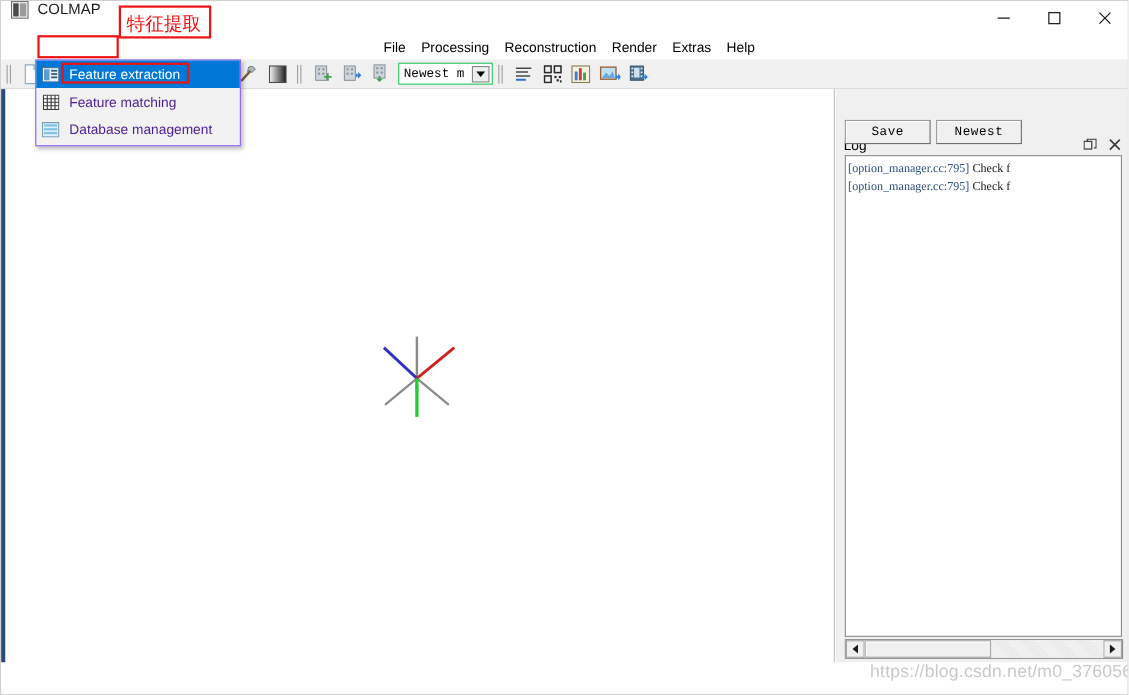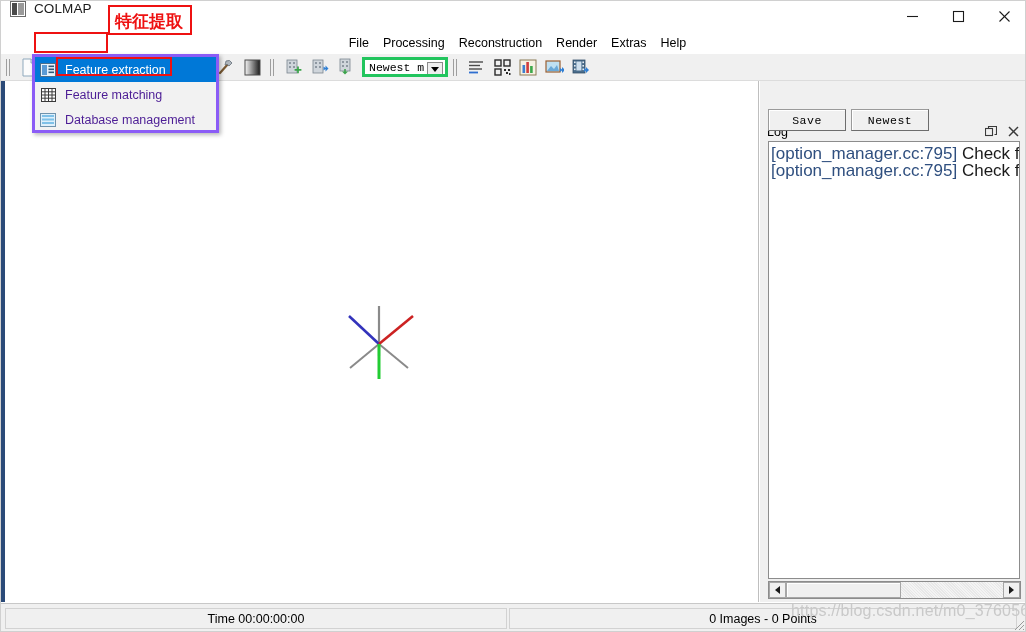--- a/index.html
+++ b/index.html
@@ -83,21 +83,21 @@
   .tb-grip::before { left: 2px; }
   .tb-grip::after  { left: 5px; }
   .tb-btn {
     width: 24px; height: 23px; margin: 0 1px; flex: none;
     display: flex; align-items: center; justify-content: center;
   }
   .tb-btn svg { display: block; }
 
   .combo {
     width: 86px; height: 20px; margin-left: 4px; flex: none;
-    border: 3px solid #22c55e; background: #ffffff;
+    border: 1px solid #22c55e; background: #ffffff;
     display: flex; align-items: center; position: relative;
     font-family: "Liberation Mono", monospace; font-size: 11.5px; color: #000;
     padding-left: 4px; overflow: hidden; white-space: nowrap;
   }
   .combo-arrow {
     position: absolute; right: 2px; top: 2px; width: 16px; height: 15px;
     background: #eeeeee; border: 1px solid #8a8a8a;
     display: flex; align-items: center; justify-content: center;
   }
   .combo-arrow i {
@@ -157,22 +157,22 @@
   }
   .log-text {
     position: absolute; left: 8px; top: 60px; width: 252px; height: 438px;
     background: #ffffff;
     border: 1px solid #8c8c8c;
     border-right: none;
     overflow: hidden;
     padding: 3px 0 0 2px;
   }
   .log-line {
-    font-family: Liberation Sans, sans-serif;
-    font-size: 17px; color: #1a1a1a; line-height: 17px;
+    font-family: Liberation Serif, serif;
+    font-size: 11px; color: #1a1a1a; line-height: 17px;
     white-space: nowrap;
   }
   .log-line .loc { color: #2f4f7f; }
   .log-vscroll {
     position: absolute; right: 6px; top: 60px; width: 2px; height: 438px;
     background: #f0f0f0; border-left: 1px solid #8c8c8c;
   }
   .hscroll {
     position: absolute; left: 8px; top: 500px; width: 253px; height: 18px;
     background: #f7f7f7; border: 1px solid #8c8c8c;
@@ -211,42 +211,42 @@
   .status-a { position: absolute; left: 4px; top: 4px; width: 502px; }
   .status-b { position: absolute; left: 508px; top: 4px; width: 508px; }
   .grip-corner {
     position: absolute; right: 2px; bottom: 2px; width: 14px; height: 14px;
   }
 
   
   .dropdown {
     position: absolute; left: 31px; top: 53px; width: 187px; height: 79px;
     background: #f2f2f2;
-    border: 3px solid #8b5cf6;
+    border: 1px solid #8b5cf6;
     box-shadow: 2px 2px 4px rgba(0,0,0,0.28);
     z-index: 40;
   }
   .dd-item {
     height: 25px; display: flex; align-items: center;
     font-size: 12.5px; color: #4c1d95; padding-left: 4px;
   }
   .dd-item.sel { background: #0078d7; color: #ffffff; }
   .dd-ico {
     width: 18px; height: 17px; margin-right: 8px; flex: none;
     display: flex; align-items: center; justify-content: center;
   }
 
   
   .redbox {
     position: absolute; border: 2.5px solid #ee1111;
     z-index: 60; pointer-events: none;
   }
   .cn-label {
     position: absolute; z-index: 61;
-    color: #ee1111; font-size: 17px; font-weight: 700;
+    color: #ee1111; font-size: 17px; font-weight: 400;
     font-family: "DejaVu Sans", sans-serif;
     white-space: nowrap;
   }
 
   
   .watermark {
     position: absolute; left: 790px; top: 601px;
     font-size: 16px; color: #c9c9c9; letter-spacing: 0.2px;
     z-index: 70; pointer-events: none; white-space: nowrap;
   }
@@ -524,31 +524,20 @@
         </div>
       <div class="hs-track">
         <div class="hs-thumb"></div>
       </div>
       <div class="hs-btn">
           <i class="arrow-r"></i>
         </div>
     </div>
   </div>
 
-  <div class="statusbar">
-    <div class="status-cell status-a">Time 00:00:00:00</div>
-    <div class="status-cell status-b">0 Images - 0 Points</div>
-    <div class="grip-corner">
-      <svg width="14" height="14" viewBox="0 0 14 14">
-        <line x1="13" y1="4" x2="4" y2="13" stroke="#9a9a9a" stroke-width="1"></line>
-        <line x1="13" y1="8" x2="8" y2="13" stroke="#9a9a9a" stroke-width="1"></line>
-        <line x1="13" y1="12" x2="12" y2="13" stroke="#9a9a9a" stroke-width="1"></line>
-      </svg>
-    </div>
-  </div>
 
   <div class="dropdown">
     <div class="dd-item sel">
       <span class="dd-ico">
         <svg width="16" height="14" viewBox="0 0 16 14">
           <rect x="0.5" y="0.5" width="15" height="13" fill="#e8f2fa" stroke="#4a6f8c" stroke-width="1"></rect>
           <rect x="2" y="2" width="5" height="10" fill="#5b9bd5"></rect>
           <rect x="8.5" y="2.5" width="5.5" height="1.6" fill="#2f5a7a"></rect>
           <rect x="8.5" y="5.5" width="5.5" height="1.6" fill="#2f5a7a"></rect>
           <rect x="8.5" y="8.5" width="5.5" height="1.6" fill="#2f5a7a"></rect>

